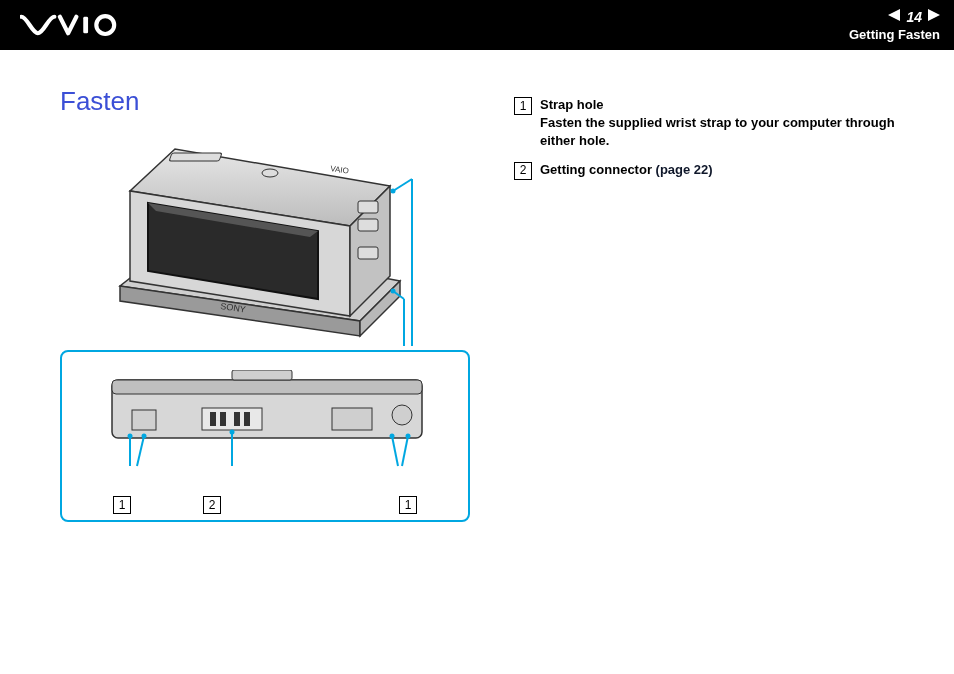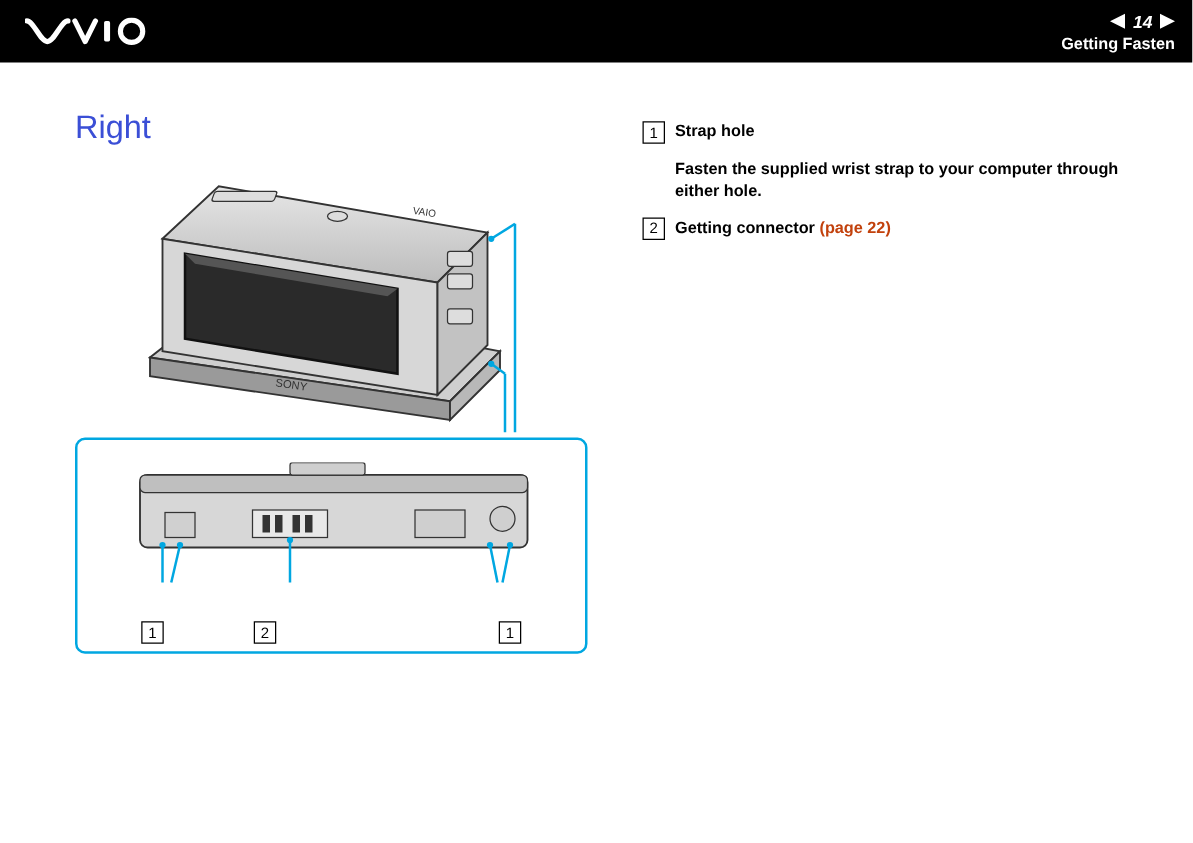--- a/index.html
+++ b/index.html
@@ -22,21 +22,21 @@
     letter-spacing: 2px;
   }
   .logo svg { height: 22px; }
   .header-right {
     text-align: right;
     font-size: 13px;
     font-weight: bold;
   }
   .page-nav {
     display: flex;
-    align-items: center;
+    align-items: flex-start;
     justify-content: flex-end;
     gap: 4px;
     margin-bottom: 2px;
     font-style: italic;
   }
   .page-nav .arrow {
     width: 0; height: 0;
     border-top: 6px solid transparent;
     border-bottom: 6px solid transparent;
   }
@@ -90,22 +90,22 @@
     height: 18px;
     border: 1.5px solid #000;
     display: flex;
     align-items: center;
     justify-content: center;
     font-size: 12px;
     margin-top: 1px;
   }
   .item .body { flex: 1; font-weight: bold; }
   .item .label { display: inline; }
-  .item .desc { display: block; margin-top: 12px; }
-  .link { color: #c2410c; cursor: pointer; }
+  .item .desc { display: block; }
+  .link { color: #0f172a; cursor: pointer; }
   .bottom-callouts {
     position: absolute;
     bottom: 6px;
     left: 0; right: 0;
     display: flex;
     padding: 0 30px;
   }
 </style>
 </head>
 <body>
@@ -124,21 +124,21 @@
       <span class="arrow left"></span>
       <span class="num">14</span>
       <span class="arrow right"></span>
     </div>
     <div class="section">Getting Fasten</div>
   </div>
 </div>
 
 <div class="content">
   <div class="left-col">
-    <div class="title">Right</div>
+    <div class="title">Fasten</div>
 
     <div class="figure-top">
       <svg viewBox="0 0 410 215" width="410" height="215">
 
         <defs>
           <linearGradient id="body" x1="0" y1="0" x2="0" y2="1">
             <stop offset="0" stop-color="#e6e6e6"></stop>
             <stop offset="1" stop-color="#bcbcbc"></stop>
           </linearGradient>
         </defs>

